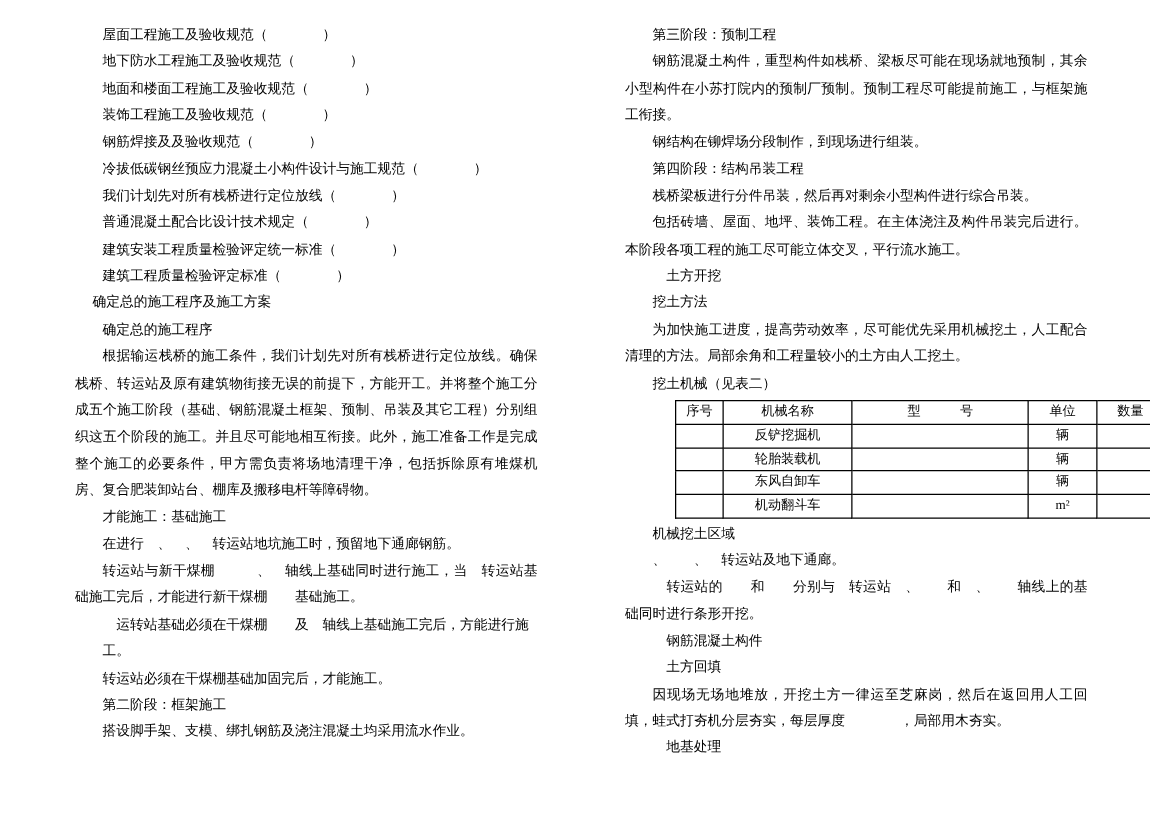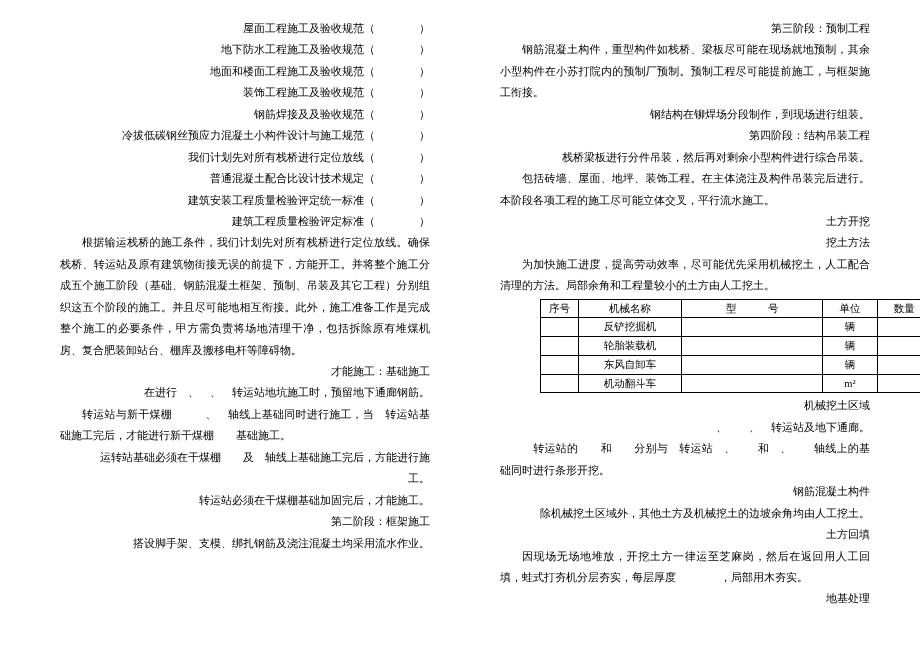--- a/index.html
+++ b/index.html
@@ -33,36 +33,38 @@
       font-size: 10.5px;
       padding: 1px 4px;
       text-align: center;
       line-height: 1.5;
     }
     th.lname, td.lname { width: 95px; font-family: Liberation Serif, serif; }
     th.model, td.model { width: 130px; }
     th.unit, td.unit { width: 50px; }
     th.qty, td.qty { width: 50px; }
     th.seq, td.seq { width: 35px; }
-    .line { display: block; text-align: right; }
+    .line { display: block; }
   </style>
 </head>
 <body>
 
 <div class="col left">
   <span class="line indent1">屋面工程施工及验收规范（　　　　）</span>
   <span class="line indent1">地下防水工程施工及验收规范（　　　　）</span>
   <span class="line indent1">地面和楼面工程施工及验收规范（　　　　）</span>
   <span class="line indent1">装饰工程施工及验收规范（　　　　）</span>
   <span class="line indent1">钢筋焊接及及验收规范（　　　　）</span>
   <span class="line indent1">冷拔低碳钢丝预应力混凝土小构件设计与施工规范（　　　　）</span>
   <span class="line indent1">我们计划先对所有栈桥进行定位放线（　　　　）</span>
   <span class="line indent1">普通混凝土配合比设计技术规定（　　　　）</span>
   <span class="line indent1">建筑安装工程质量检验评定统一标准（　　　　）</span>
   <span class="line indent1">建筑工程质量检验评定标准（　　　　）</span>
+  <span class="line indent2">确定总的施工程序及施工方案</span>
+  <span class="line indent1">确定总的施工程序</span>
   <span class="line" style="text-indent:22px;text-align:justify">根据输运栈桥的施工条件，我们计划先对所有栈桥进行定位放线。确保栈桥、转运站及原有建筑物街接无误的前提下，方能开工。并将整个施工分成五个施工阶段（基础、钢筋混凝土框架、预制、吊装及其它工程）分别组织这五个阶段的施工。并且尽可能地相互衔接。此外，施工准备工作是完成整个施工的必要条件，甲方需负责将场地清理干净，包括拆除原有堆煤机房、复合肥装卸站台、棚库及搬移电杆等障碍物。</span>
   <span class="line indent1">才能施工：基础施工</span>
   <span class="line indent1">在进行　、　、　转运站地坑施工时，预留地下通廊钢筋。</span>
   <span class="line" style="text-indent:22px;text-align:justify">转运站与新干煤棚　　　、　轴线上基础同时进行施工，当　转运站基础施工完后，才能进行新干煤棚　　基础施工。</span>
   <span class="line indent1">　运转站基础必须在干煤棚　　及　轴线上基础施工完后，方能进行施工。</span>
   <span class="line indent1">转运站必须在干煤棚基础加固完后，才能施工。</span>
   <span class="line indent1">第二阶段：框架施工</span>
   <span class="line indent1">搭设脚手架、支模、绑扎钢筋及浇注混凝土均采用流水作业。</span>
 
 </div>
@@ -70,20 +72,21 @@
 <div class="col right">
   <span class="line indent1">第三阶段：预制工程</span>
   <span class="line" style="text-indent:22px;text-align:justify">钢筋混凝土构件，重型构件如栈桥、梁板尽可能在现场就地预制，其余小型构件在小苏打院内的预制厂预制。预制工程尽可能提前施工，与框架施工衔接。</span>
   <span class="line indent1">钢结构在铆焊场分段制作，到现场进行组装。</span>
   <span class="line indent1">第四阶段：结构吊装工程</span>
   <span class="line indent1">栈桥梁板进行分件吊装，然后再对剩余小型构件进行综合吊装。</span>
   <span class="line" style="text-indent:22px;text-align:justify">包括砖墙、屋面、地坪、装饰工程。在主体浇注及构件吊装完后进行。本阶段各项工程的施工尽可能立体交叉，平行流水施工。</span>
   <span class="line indent1">　土方开挖</span>
   <span class="line indent1">挖土方法</span>
   <span class="line" style="text-indent:22px;text-align:justify">为加快施工进度，提高劳动效率，尽可能优先采用机械挖土，人工配合清理的方法。局部余角和工程量较小的土方由人工挖土。</span>
+  <span class="line indent1">挖土机械（见表二）</span>
   <table>
     <tbody>
         <tr>
       <th class="seq">序号</th>
       <th class="lname">机械名称</th>
       <th class="model">型　　　号</th>
       <th class="unit">单位</th>
       <th class="qty">数量</th>
     </tr>
     <tr>
@@ -113,18 +116,17 @@
           <td class="model"></td>
           <td class="unit">m²</td>
           <td class="qty"></td>
     </tr>
   </tbody>
     </table>
   <span class="line indent1">机械挖土区域</span>
   <span class="line indent1">、　　、　转运站及地下通廊。</span>
   <span class="line" style="text-indent:22px;text-align:justify">　转运站的　　和　　分别与　转运站　、　　和　、　　轴线上的基础同时进行条形开挖。</span>
   <span class="line indent1">　钢筋混凝土构件</span>
-  <span class="line indent1">除机械挖土区域外，其他土方及机械挖土的边坡余角均由人工挖土。</span>
   <span class="line indent1">　土方回填</span>
   <span class="line" style="text-indent:22px;text-align:justify">因现场无场地堆放，开挖土方一律运至芝麻岗，然后在返回用人工回填，蛙式打夯机分层夯实，每层厚度　　　　，局部用木夯实。</span>
   <span class="line indent1">　地基处理</span>
 
 </div>
 
 </body></html>

